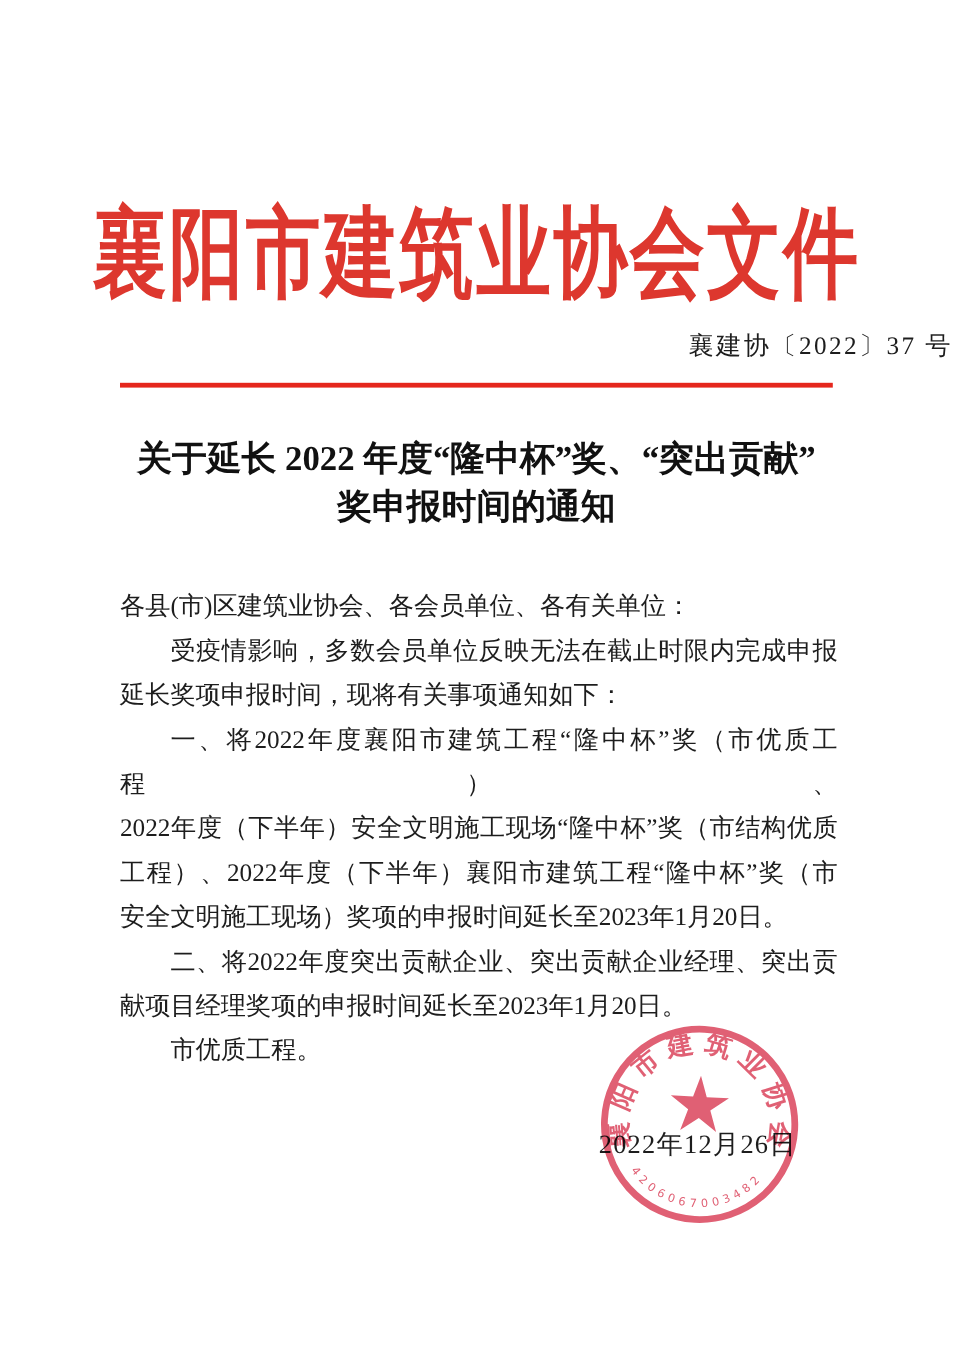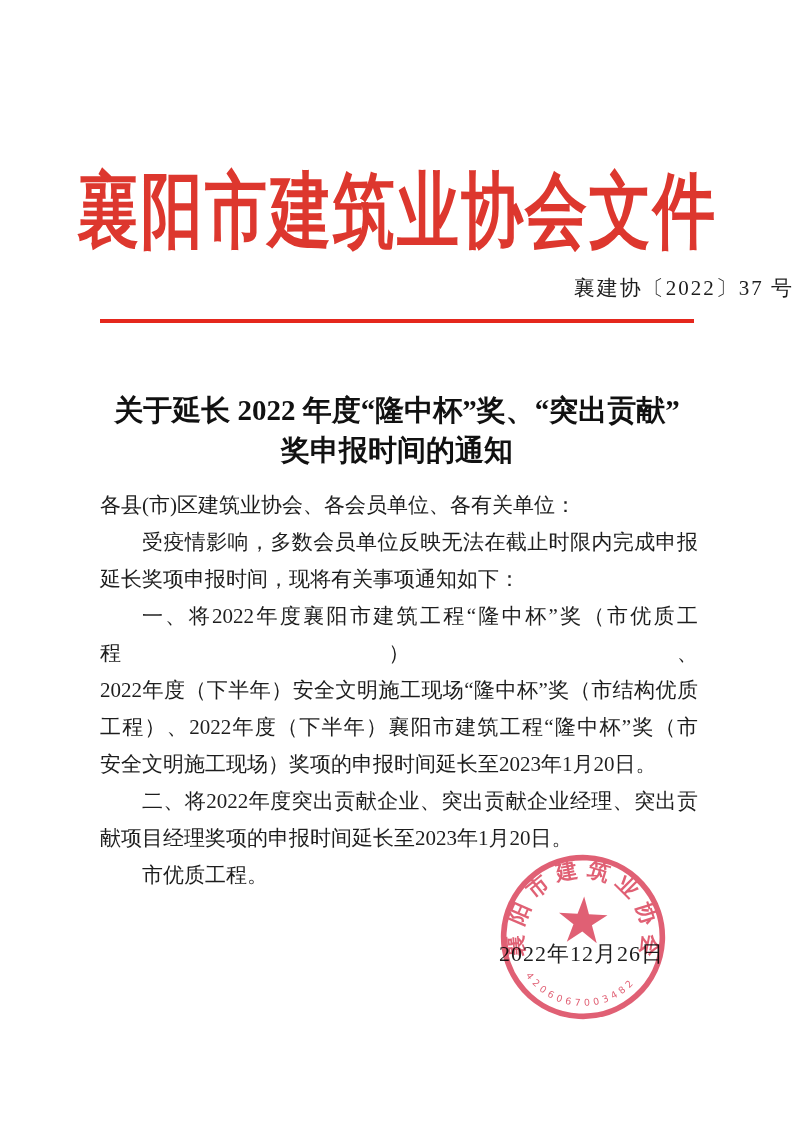--- a/index.html
+++ b/index.html
@@ -35,21 +35,20 @@
   }
   .red-line{
     position:absolute;top:319px;left:100px;width:594px;height:4px;
     background:var(--line-red);
   }
   .notice-title{
     position:absolute;top:363px;left:40px;right:40px;
     text-align:center;
     font-size:29px;font-weight:bold;line-height:40px;
     color:#111;
-    margin-top:27px;
   }
   .body-text{
     position:absolute;top:487px;left:100px;width:598px;
     font-size:21px;line-height:37px;
     color:var(--ink);
   }
   .body-line{white-space:nowrap;}
   .body-line.fill{
     white-space:normal;
     text-align:justify;

